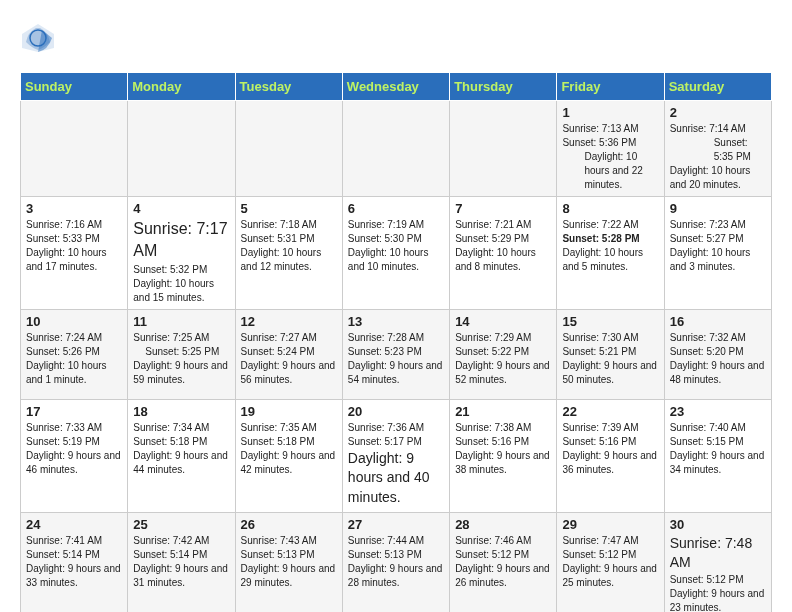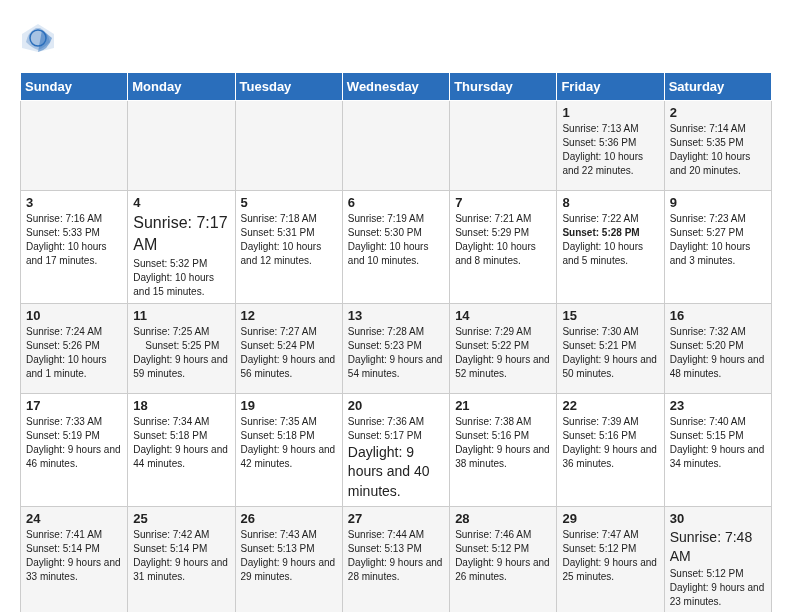--- a/index.html
+++ b/index.html
@@ -45,21 +45,21 @@
       font-size: 18px;
       color: #444;
     }
     table {
       width: 100%;
       border-collapse: collapse;
       table-layout: fixed;
     }
     thead tr {
       background: #2a6ebb;
-      color: #ffffff;
+      color: #bef264;
     }
     thead th {
       padding: 6px 4px;
       font-size: 13px;
       font-weight: bold;
       text-align: left;
       border: 1px solid #fff;
     }
     tbody tr {
       vertical-align: top;
@@ -125,26 +125,26 @@
   <tr>
         <td class="empty-cell"></td>
         <td class="empty-cell"></td>
         <td class="empty-cell"></td>
         <td class="empty-cell"></td>
         <td class="empty-cell"></td>
         <td>
           <span class="day-num">1</span>
           <div style="font-size: 10px; line-height: 1.4;">Sunrise: 7:13 AM</div>
           <div style="font-size: 10px; line-height: 1.4;">Sunset: 5:36 PM</div>
-          <div style="font-size: 10px; line-height: 1.4;">Daylight: 10 hours and 22 minutes.</div>
+          <div style="font-size: 10px; line-height: 1.4; margin-left: 22px;">Daylight: 10 hours and 22 minutes.</div>
         </td>
         <td>
           <span class="day-num">2</span>
           <div style="font-size: 10px; line-height: 1.4;">Sunrise: 7:14 AM</div>
-          <div style="font-size: 10px; line-height: 1.4;">Sunset: 5:35 PM</div>
+          <div style="font-size: 10px; line-height: 1.4; margin-left: 44px;">Sunset: 5:35 PM</div>
           <div style="font-size: 10px; line-height: 1.4;">Daylight: 10 hours and 20 minutes.</div>
         </td>
       </tr>
       <tr>
         <td>
           <span class="day-num">3</span>
           <div style="font-size: 10px; line-height: 1.4;">Sunrise: 7:16 AM</div>
           <div style="font-size: 10px; line-height: 1.4;">Sunset: 5:33 PM</div>
           <div style="font-size: 10px; line-height: 1.4;">Daylight: 10 hours and 17 minutes.</div>
         </td>

